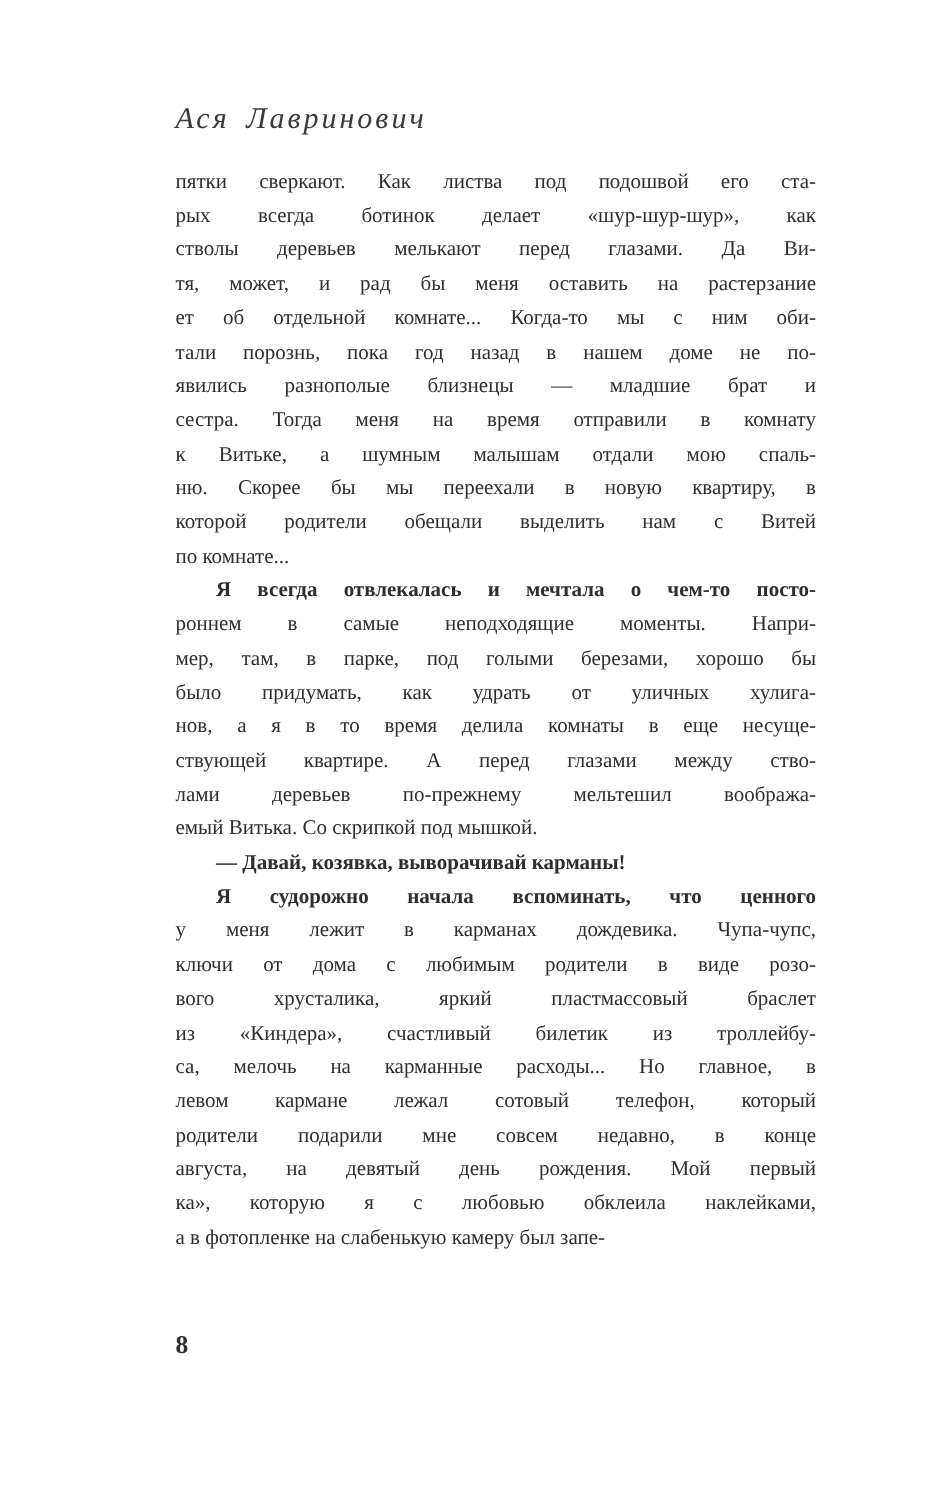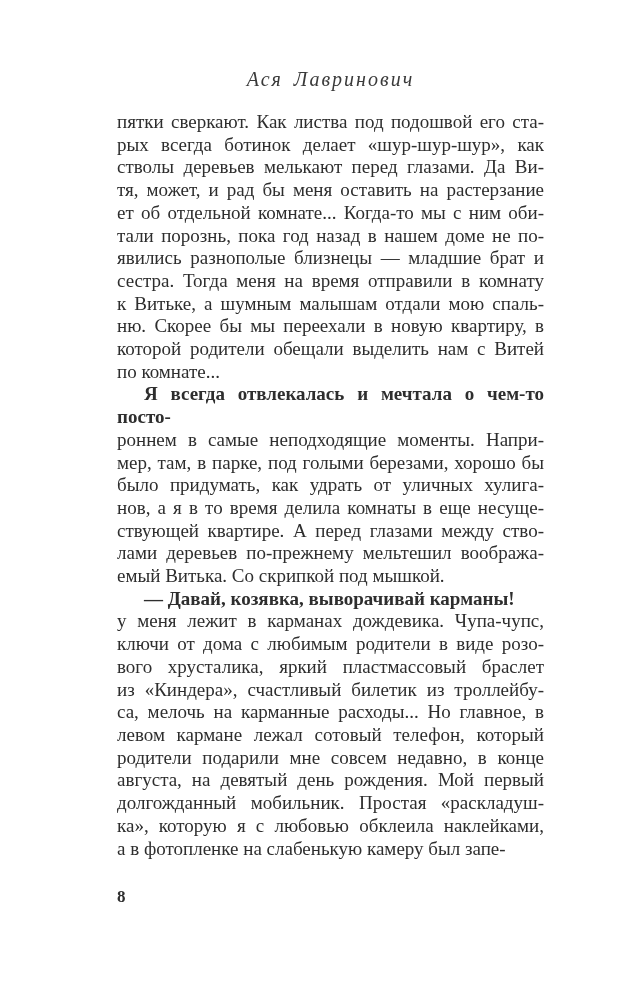--- a/index.html
+++ b/index.html
@@ -14,33 +14,33 @@
     background: #ffffff;
     font-family: "Liberation Serif", serif;
     color: #2e2e2e;
     overflow: hidden;
   }
   .running-header {
     position: absolute;
     top: 68px;
     left: 117px;
     width: 427px;
-    text-align: center;
+    text-align: left;
     font-style: italic;
     font-size: 20px;
     letter-spacing: 2px;
     word-spacing: 4px;
     color: #3a3a3a;
   }
   .text-body {
     position: absolute;
     top: 111px;
     left: 117px;
     width: 427px;
-    font-size: 19px;
+    font-size: 14px;
     line-height: 22.7px;
   }
   .paragraph {
     margin: 0;
     padding: 0;
   }
   .line {
     text-align: justify;
     white-space: normal;
   }
@@ -88,28 +88,28 @@
         <div class="line fill">было придумать, как удрать от уличных хулига-</div>
         <div class="line fill">нов, а я в то время делила комнаты в еще несуще-</div>
         <div class="line fill">ствующей квартире. А перед глазами между ство-</div>
         <div class="line fill">лами деревьев по-прежнему мельтешил вообража-</div>
         <div class="line">емый Витька. Со скрипкой под мышкой.</div>
       </div>
       <div class="paragraph">
         <div class="line indent">— Давай, козявка, выворачивай карманы!</div>
       </div>
       <div class="paragraph">
+        <div class="line fill indent">Я судорожно начала вспоминать, что ценного</div>
         <div class="line fill">у меня лежит в карманах дождевика. Чупа-чупс,</div>
         <div class="line fill">ключи от дома с любимым родители в виде розо-</div>
         <div class="line fill">вого хрусталика, яркий пластмассовый браслет</div>
         <div class="line fill">из «Киндера», счастливый билетик из троллейбу-</div>
         <div class="line fill">са, мелочь на карманные расходы... Но главное, в</div>
         <div class="line fill">левом кармане лежал сотовый телефон, который</div>
         <div class="line fill">родители подарили мне совсем недавно, в конце</div>
         <div class="line fill">августа, на девятый день рождения. Мой первый</div>
-        <div class="line fill">долгожданный мобильник. Простая «раскладуш-</div>
         <div class="line fill">ка», которую я с любовью обклеила наклейками,</div>
         <div class="line">а в фотопленке на слабенькую камеру был запе-</div>
       </div>
     </div>
 
   <div class="page-number">8</div>
 </div>
 
 </body></html>

